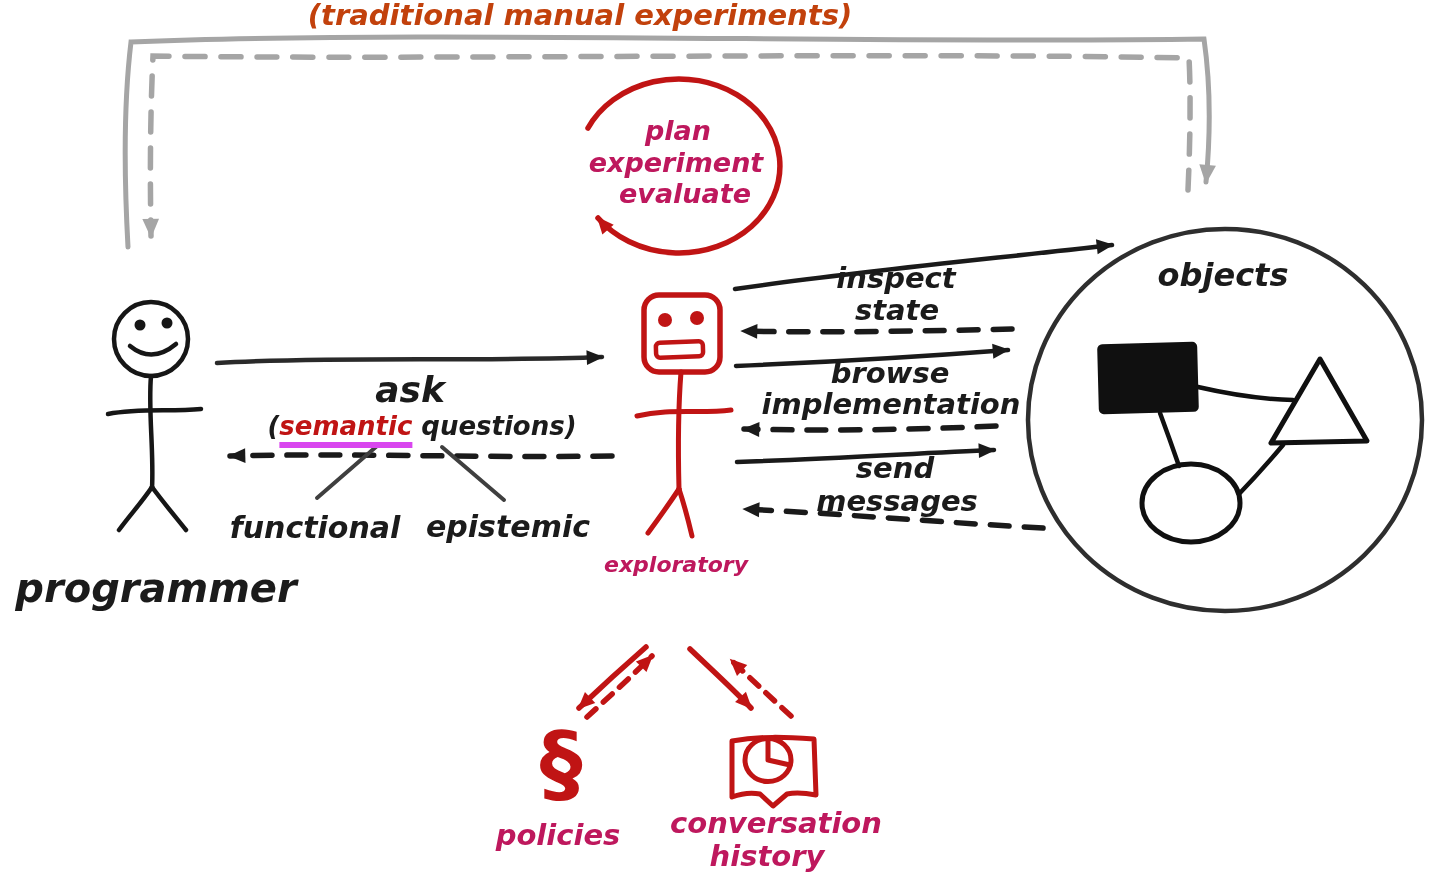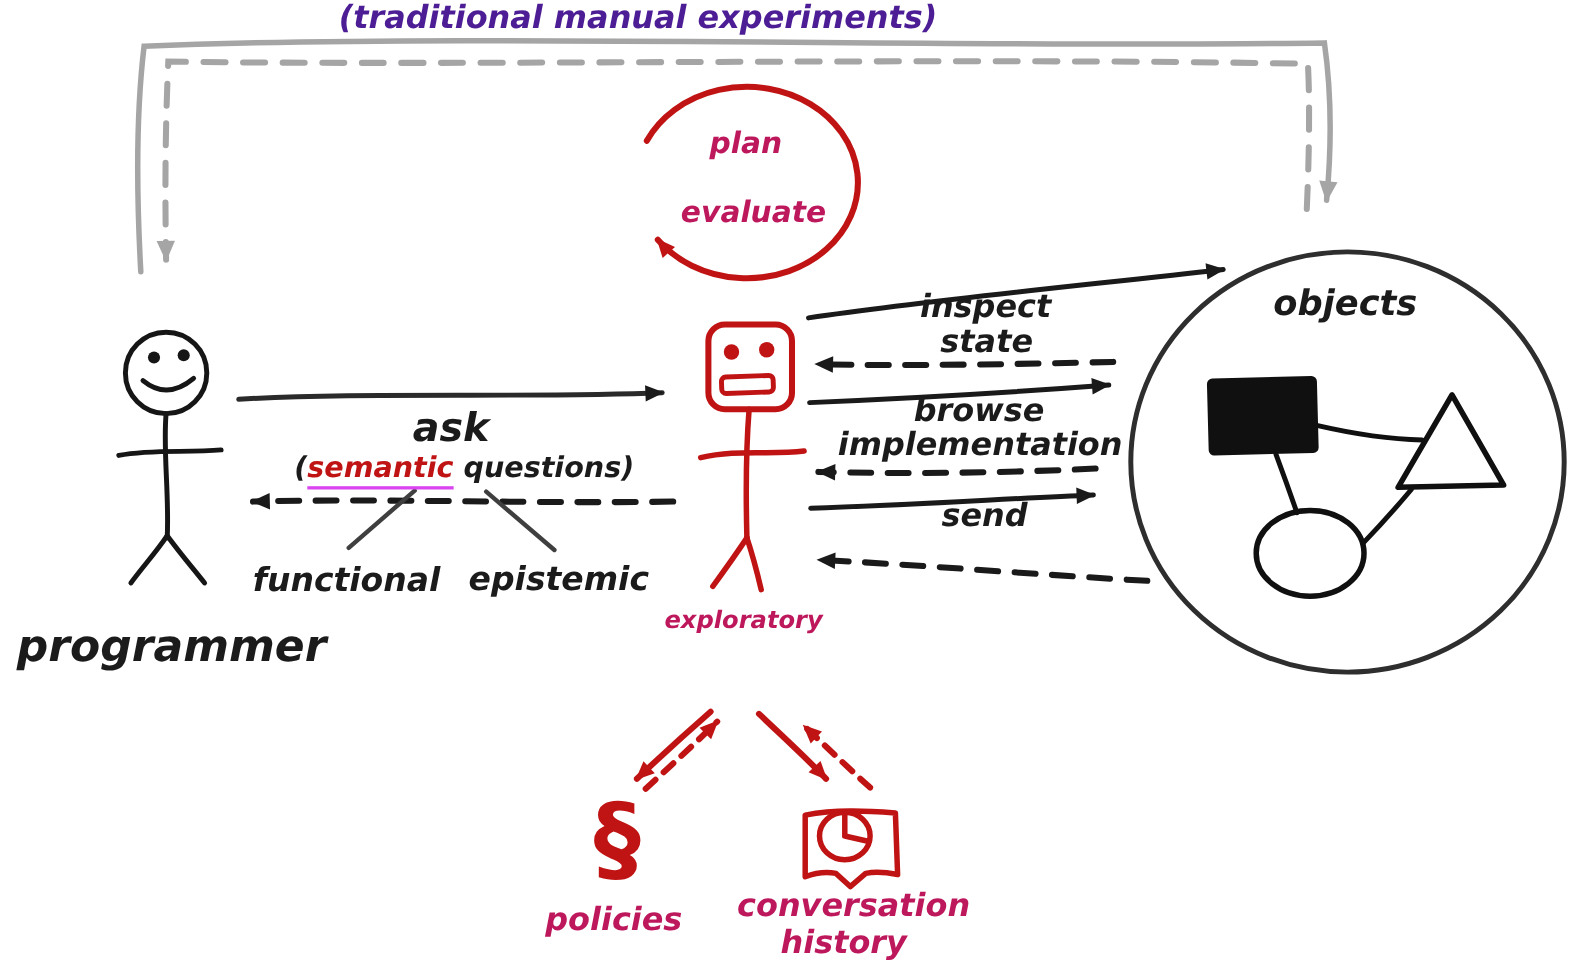--- a/index.html
+++ b/index.html
@@ -5,31 +5,31 @@
   html,body{margin:0;padding:0;background:#ffffff;}
   #stage{
     position:relative;width:1435px;height:876px;background:#ffffff;overflow:hidden;
     font-family:"DejaVu Sans",sans-serif;
   }
   #stage svg{position:absolute;left:0;top:0;}
   .lbl{
     position:absolute;white-space:nowrap;transform:translateX(-50%);
     font-style:italic;font-weight:700;color:#1b1b1b;line-height:1.1;
   }
-  .gray{color:#4c1d95;}
+  .gray{color:#c2410c;}
   .red{color:#be185d;}
   .f29{font-size:29px;}
   .f27{font-size:27px;}
   .f26{font-size:26px;}
   .f30{font-size:30px;}
   .f32{font-size:32px;}
   .f34{font-size:22px;}
   .f36{font-size:36px;}
   .f40{font-size:40px;padding-left:32px;}
-  .semantic-word{color:#c01414;border-bottom:3px solid #d946ef;padding-bottom:1px;}
+  .semantic-word{color:#c01414;border-bottom:6px solid #d946ef;padding-bottom:1px;}
   .q-suffix{margin-left:9px;}
   .pol-symbol{
     position:absolute;transform:translateX(-50%);font-weight:700;font-style:normal;
     color:#c01414;font-size:86px;line-height:1;
   }
 </style>
 </head>
 <body>
 
 <div id="stage">
@@ -104,38 +104,40 @@
     <g stroke="#c01414" stroke-width="5" fill="none" stroke-linecap="round" stroke-linejoin="round">
       <path d="M732,741 C760,736 785,737 814,739 L816,795 C800,792 792,793 787,794 L773,806 L760,794 C750,792 740,794 732,797 Z"></path>
       <ellipse cx="768" cy="760" rx="23" ry="21.5"></ellipse>
       <path d="M768,760 L768,739 M768,760 L790,765"></path>
     </g>
   </svg>
 
   <div class="lbl gray f29" style="left:580px;top:0px;">(traditional manual experiments)</div>
 
   <div class="lbl red f27" style="left:678px;top:116px;">plan</div>
+  <div class="lbl red f27" style="left:676px;top:148px;">experiment</div>
   <div class="lbl red f27" style="left:685px;top:179px;">evaluate</div>
 
   <div class="lbl f36" style="left:410px;top:370px;">ask</div>
   <div class="lbl f26" style="left:422px;top:412px;">
     <span>(</span><span class="semantic-word">semantic</span><span class="q-suffix">questions)</span>
   </div>
   <div class="lbl f30" style="left:315px;top:511px;">functional</div>
   <div class="lbl f30" style="left:508px;top:510px;">epistemic</div>
 
   <div class="lbl f40" style="left:140px;top:566px;">programmer</div>
 
   <div class="lbl red f34" style="left:676px;top:553px;">exploratory</div>
 
   <div class="lbl f29" style="left:896px;top:263px;">inspect</div>
   <div class="lbl f29" style="left:897px;top:295px;">state</div>
   <div class="lbl f29" style="left:890px;top:358px;">browse</div>
   <div class="lbl f29" style="left:891px;top:389px;">implementation</div>
   <div class="lbl f29" style="left:895px;top:453px;">send</div>
+  <div class="lbl f29" style="left:897px;top:486px;">messages</div>
 
   <div class="lbl f32" style="left:1223px;top:258px;text-align:center;">objects</div>
 
   <div class="pol-symbol" style="left:561px;top:720px;">§</div>
   <div class="lbl red f29" style="left:558px;top:820px;">policies</div>
   <div class="lbl red f29" style="left:776px;top:808px;">conversation</div>
   <div class="lbl red f29" style="left:767px;top:841px;">history</div>
 
 </div>
 

